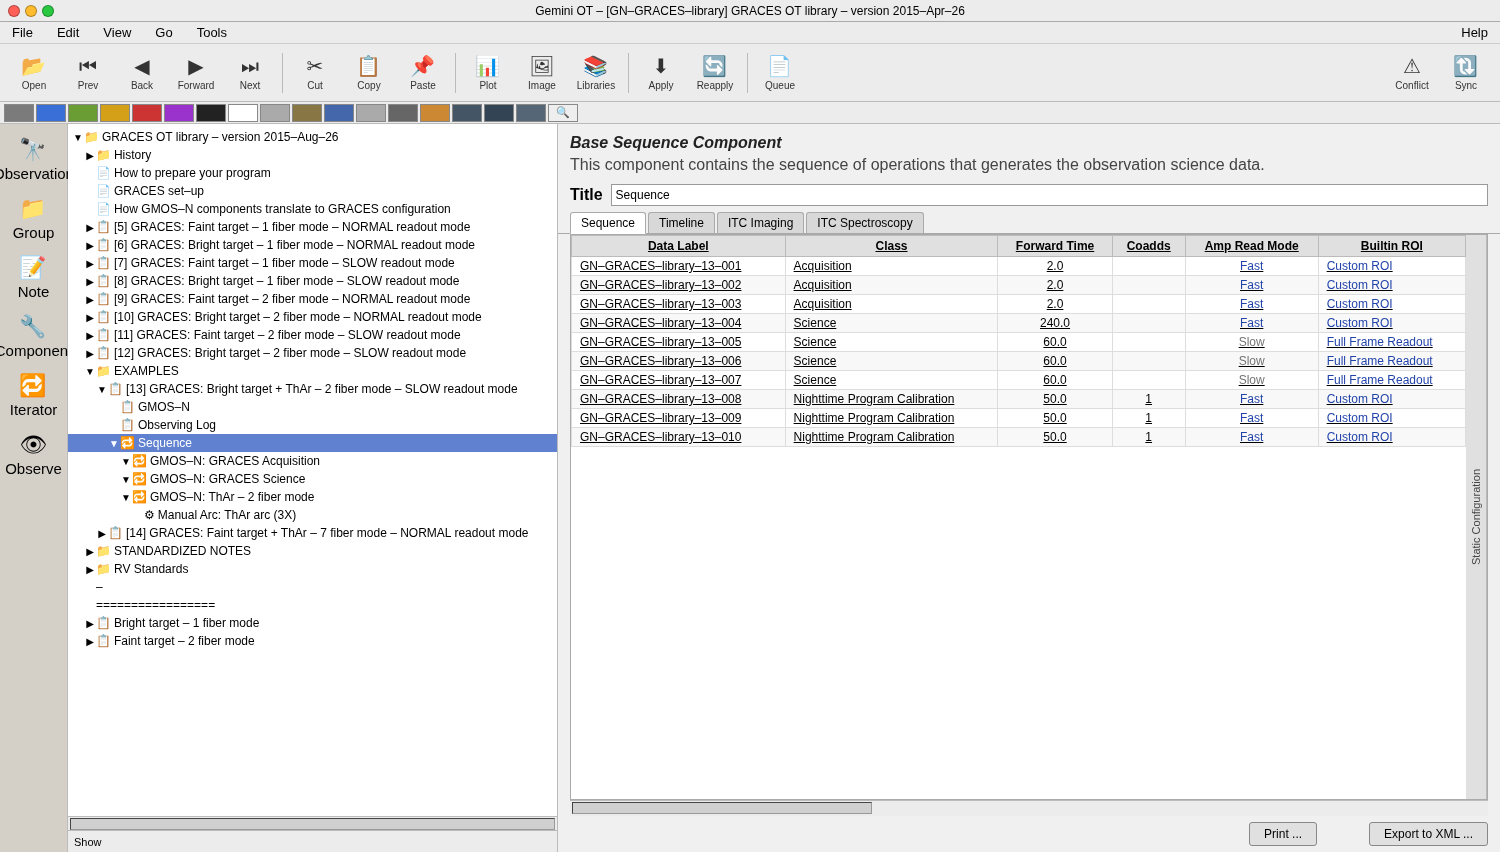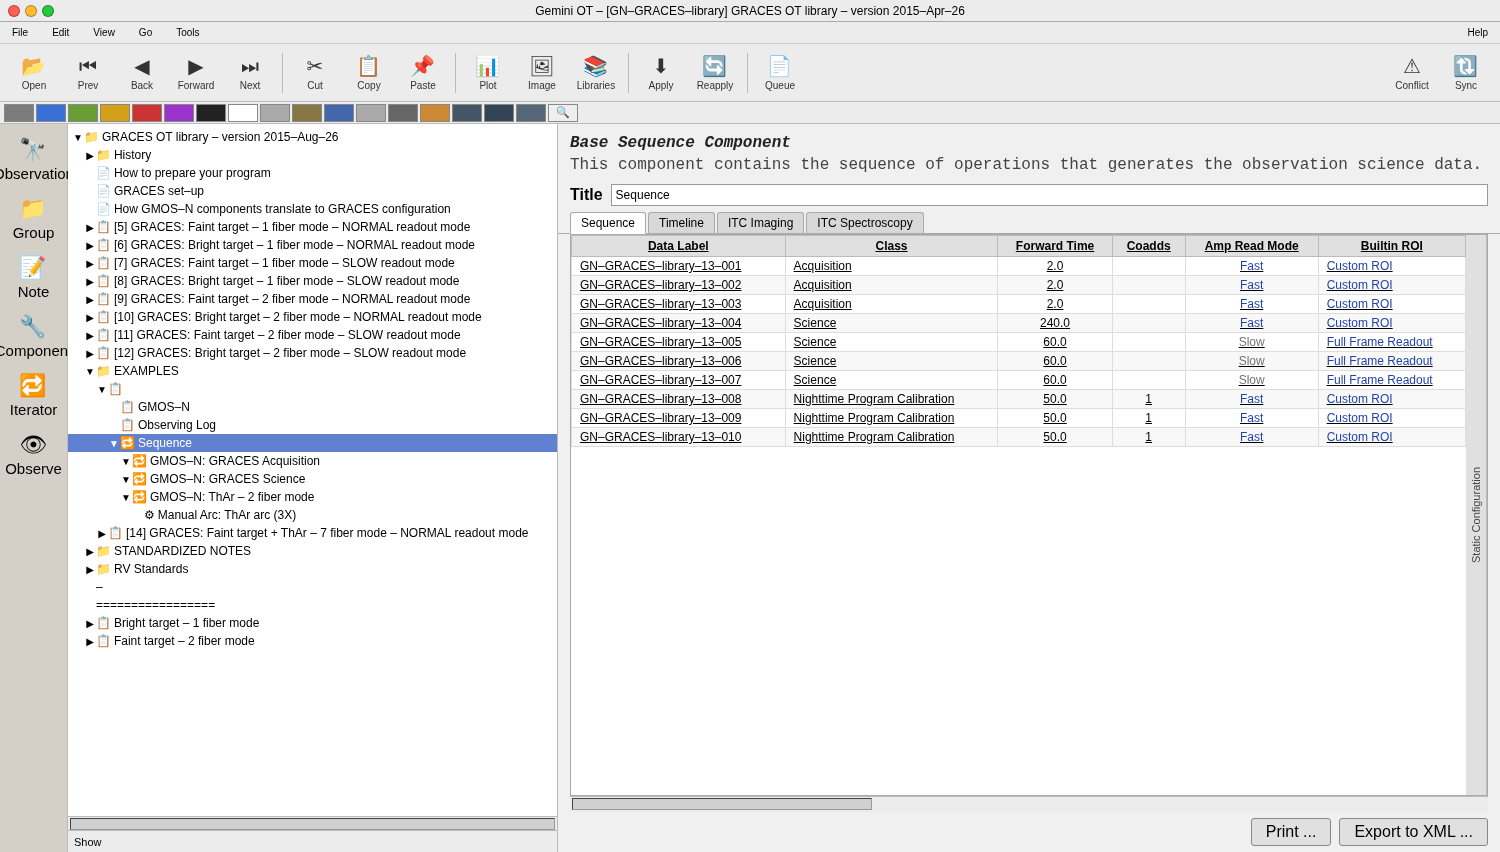--- a/index.html
+++ b/index.html
@@ -35,21 +35,21 @@
     #menubar {
       background: #ececec;
       height: 22px;
       display: flex;
       align-items: center;
       padding: 0 8px;
       border-bottom: 1px solid #ccc;
       gap: 16px;
     }
     .menu-item {
-      font-size: 10px;
+      font-size: 13px;
       cursor: pointer;
       padding: 2px 4px;
     }
 
     
     #toolbar {
       background: #ececec;
       height: 58px;
       display: flex;
       align-items: center;
@@ -171,21 +171,20 @@
     #content-panel {
       flex: 1;
       background: #f0f0f0;
       display: flex;
       flex-direction: column;
       overflow: hidden;
     }
     #content-header {
       background: #f0f0f0;
       padding: 10px 12px 4px 12px;
-      font-family: Liberation Mono, monospace;
     }
     #content-header h2 {
       font-size: 16px;
       font-weight: bold;
       font-style: italic;
       color: #222;
       margin-bottom: 4px;
     }
     #content-header p {
       font-size: 16px;
@@ -286,25 +285,26 @@
     
     #content-bottom {
       display: flex;
       justify-content: flex-end;
       padding: 6px 12px;
       gap: 8px;
       background: #f0f0f0;
     }
     .action-btn {
       padding: 4px 14px;
-      font-size: 16px;
+      font-size: 12px;
       border: 1px solid #888;
       border-radius: 3px;
       background: #e0e0e0;
       cursor: pointer;
+      margin-left: 44px;
     }
 
     
     #table-scrollbar {
       height: 16px;
       background: #ececec;
       border-top: 1px solid #bbb;
       margin: 0 12px;
     }
   </style>
@@ -535,20 +535,21 @@
         <span class="tree-indent" style="width:16px;"></span>
         <span class="expand-btn">▼</span>
         <span class="tree-icon">📁</span>
         <span>EXAMPLES</span>
       </div>
 
       <div class="tree-item">
         <span class="tree-indent" style="width:28px;"></span>
         <span class="expand-btn">▼</span>
         <span class="tree-icon" style="color:#888;">📋</span>
+        <span>[13] GRACES: Bright target + ThAr – 2 fiber mode – SLOW readout mode</span>
       </div>
 
       <div class="tree-item">
         <span class="tree-indent" style="width:52px;"></span>
         <span class="tree-icon" style="color:#888;">📋</span>
         <span>GMOS–N</span>
       </div>
 
       <div class="tree-item">
         <span class="tree-indent" style="width:52px;"></span>

